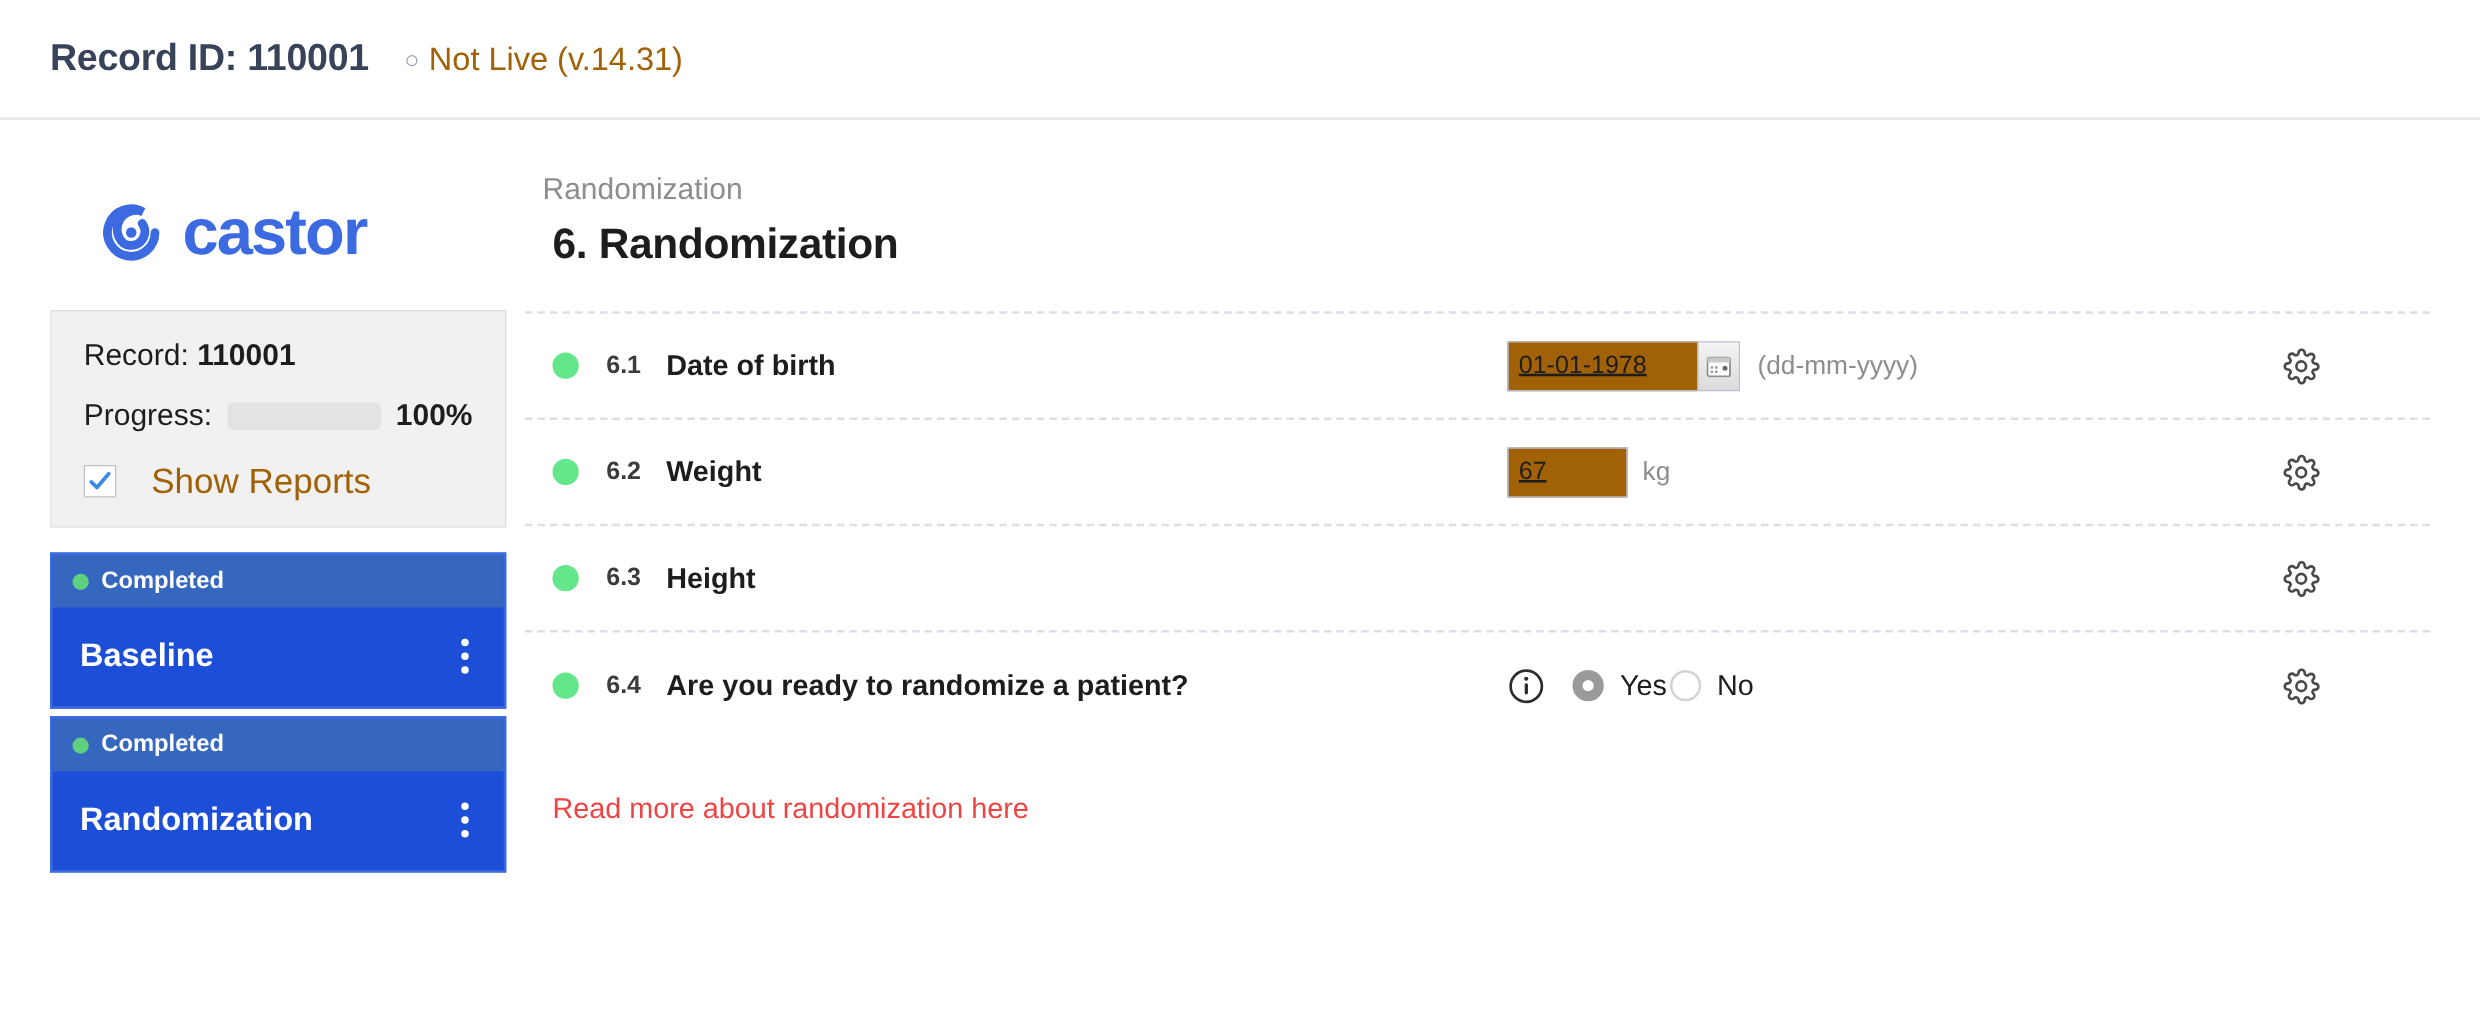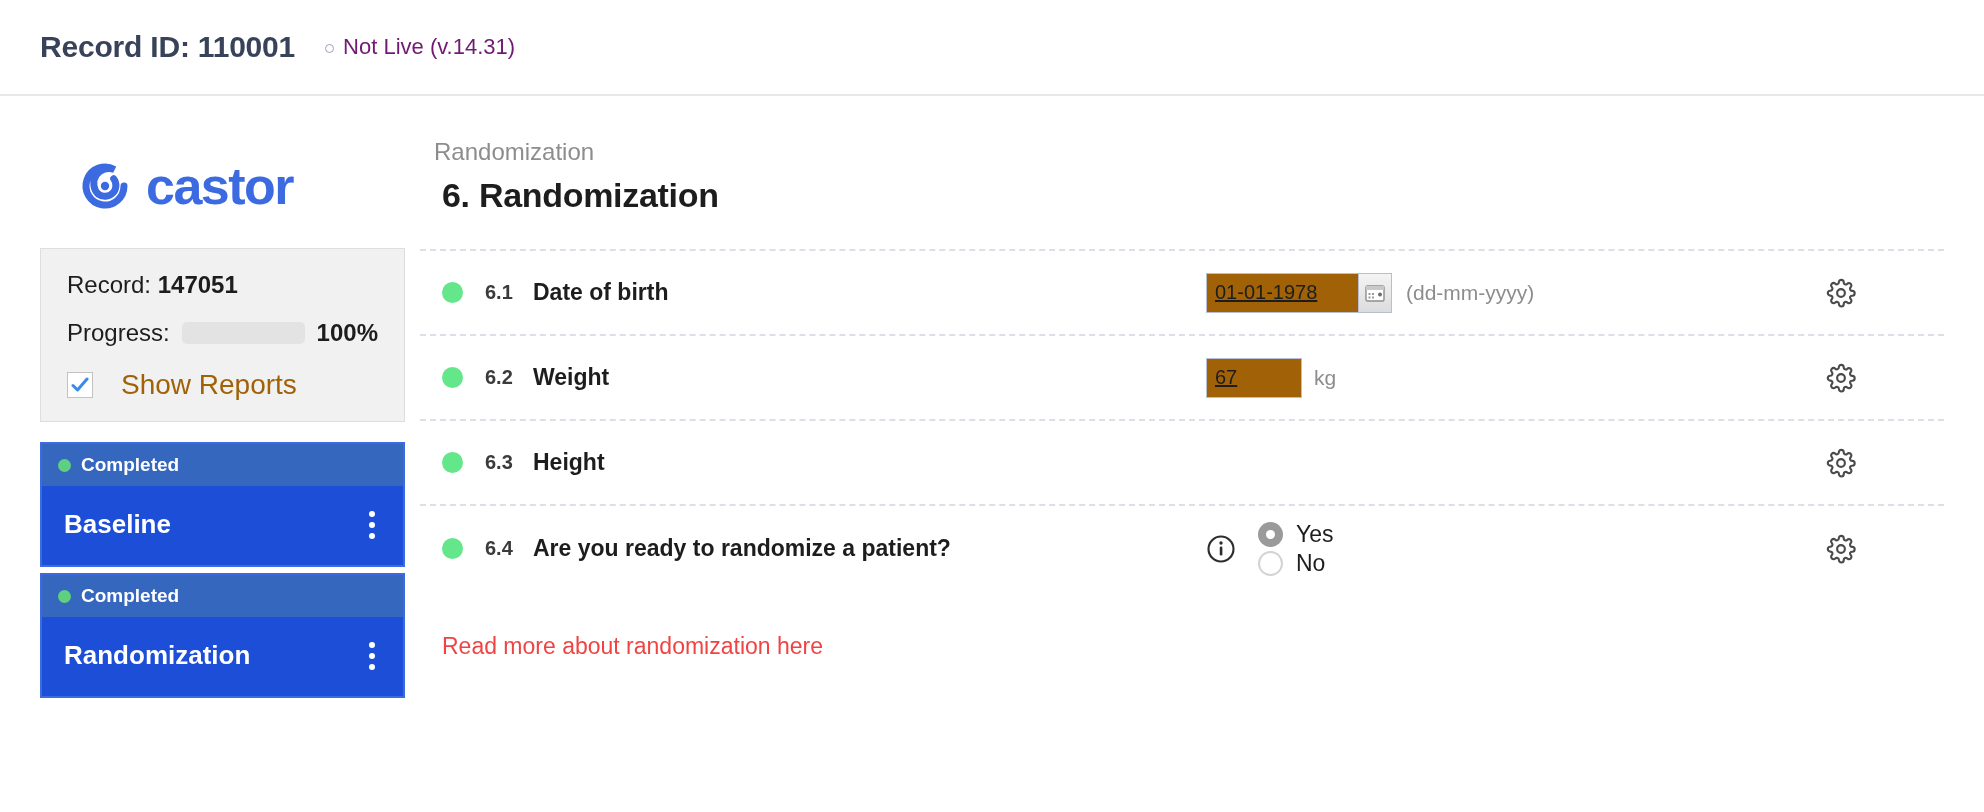--- a/index.html
+++ b/index.html
@@ -23,22 +23,22 @@
   .record-id {
     font-size: 30px;
     font-weight: bold;
     color: #38435a;
     letter-spacing: -0.2px;
   }
   .live-status {
     display: flex;
     align-items: center;
     margin-left: 30px;
-    font-size: 22px;
-    color: #701a75;
+    font-size: 26px;
+    color: #a16207;
   }
   .live-dot {
     width: 9px; height: 9px;
     border-radius: 50%;
     border: 1.5px solid #9aa2b3;
     background: transparent;
     margin-right: 9px;
     margin-top: 2px;
   }
 
@@ -189,21 +189,21 @@
     background: linear-gradient(#f4f4f4, #dcdcdc);
     display: flex; align-items: center; justify-content: center;
     flex: none;
   }
   .input-num { width: 96px; }
   .unit { font-size: 21px; color: #8d8d8d; margin-left: 12px; }
   .hint { font-size: 21px; color: #8d8d8d; margin-left: 14px; }
 
   .info-icon { width: 30px; height: 30px; flex: none; margin-right: 22px; }
 
-  .radios { display: flex; flex-direction: column; gap: 2px; }
+  .radios { display: flex; flex-direction: row; gap: 2px; }
   .radio-row { display: flex; align-items: center; }
   .radio {
     width: 25px; height: 25px;
     border-radius: 50%;
     flex: none;
     display: flex; align-items: center; justify-content: center;
   }
   .radio.on { background: #9a9a9a; }
   .radio.on::after { content: ""; width: 9px; height: 9px; border-radius: 50%; background: #ffffff; }
   .radio.off { background: #ffffff; border: 2px solid #d3d3d3; }
@@ -239,21 +239,21 @@
         <svg viewBox="0 0 54 54" width="54" height="54">
           <path d="M46 27a19 19 0 1 1-9.5-16.45 15 15 0 0 0-16.2 24.6 11 11 0 0 0 15.4-15.4" fill="none" stroke="#3c6ae1" stroke-width="7" stroke-linecap="round"></path>
           <circle cx="27" cy="27" r="4.2" fill="#3c6ae1"></circle>
         </svg>
       </span>
       <span class="logo-text">castor</span>
     </div>
 
     <div class="record-panel">
       <div class="record-line">
-        <span>Record: </span><b>147051</b>
+        <span>Record: </span><b>110001</b>
       </div>
 
       <div class="progress-line">
         <span class="progress-label">Progress:</span>
         <span class="progress-track">
           <span class="progress-fill" id="progress-fill" style="width: 100%; background: rgb(92, 184, 92);"></span>
         </span>
         <span class="progress-pct">100%</span>
       </div>
 

